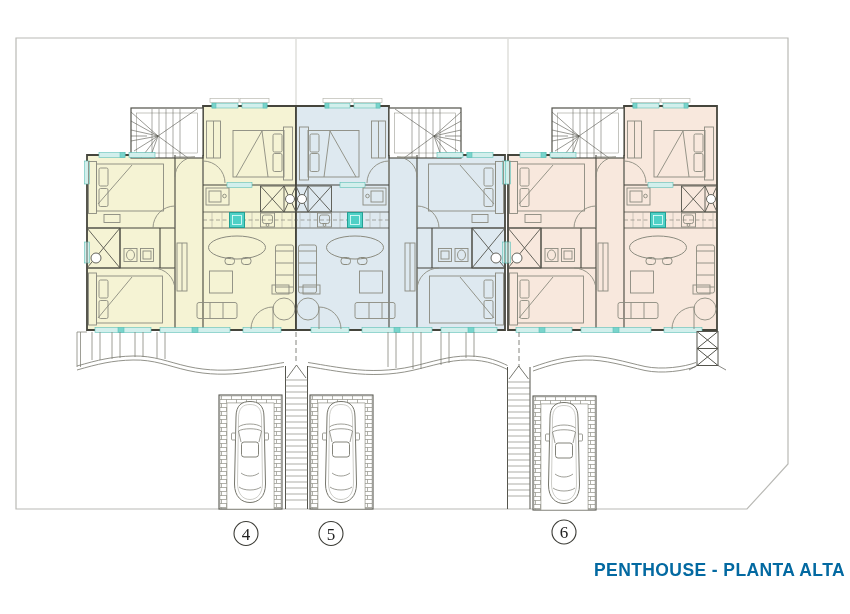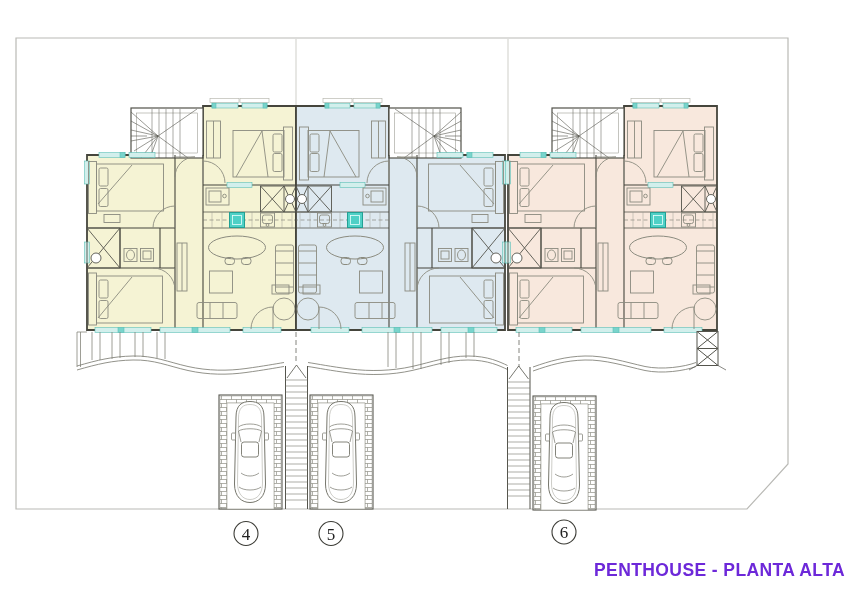--- a/index.html
+++ b/index.html
@@ -230,15 +230,15 @@
   <g>
     <circle cx="331" cy="533.5" r="12" fill="#fff" stroke="#3c3c36" stroke-width="1.1"></circle>
     <text class="badge-text" x="331" y="539.5" text-anchor="middle">5</text>
   </g>
   <g>
     <circle cx="564" cy="532" r="12" fill="#fff" stroke="#3c3c36" stroke-width="1.1"></circle>
     <text class="badge-text" x="564" y="538" text-anchor="middle">6</text>
   </g>
 </svg>
 
-<div class="plan-title" style="color: #6d28d9;">PENTHOUSE - PLANTA ALTA</div>
+<div class="plan-title" style="color: #0369a1;">PENTHOUSE - PLANTA ALTA</div>
 
 </div>
 
 </body></html>

